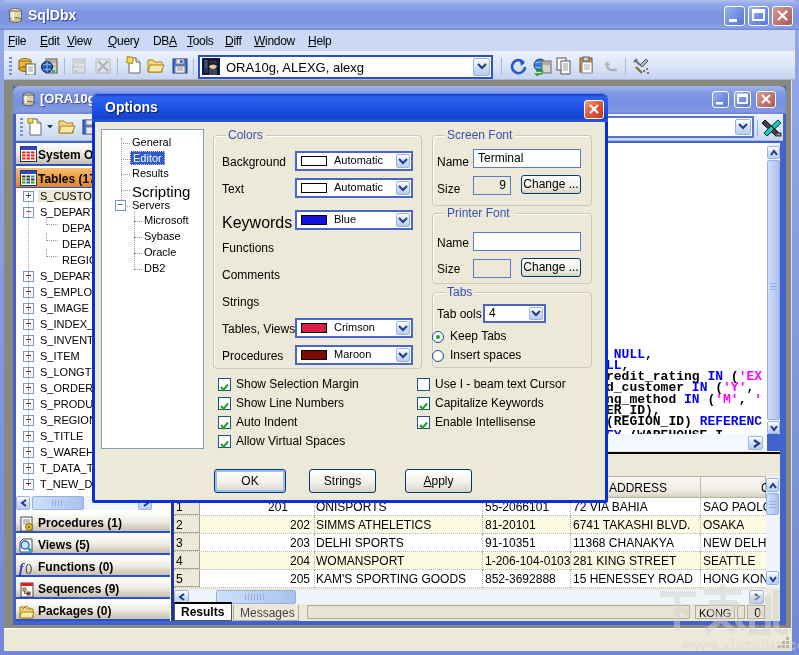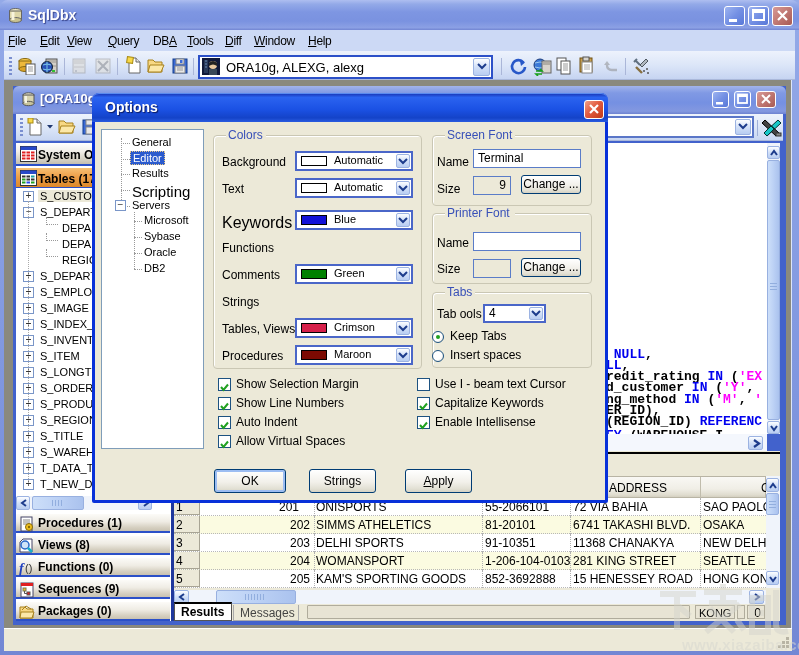--- a/index.html
+++ b/index.html
@@ -374,21 +374,21 @@
               <circle cx="10" cy="11" r="1.2" fill="#886a08"></circle>
             </svg></span>
           <span style="position:absolute;left:22px;top:2px;font-size:12px;font-weight:bold">Procedures (1)</span>
         </div>
     <div class="abs" style="left:0;top:392px;width:154px;height:20px;background:linear-gradient(180deg,#fcfbf8 0%,#efece4 45%,#d5cfc0 80%,#c9c2b1 100%);border-top:1px solid #fff;border-bottom:2px solid #2b50c8">
           <span style="position:absolute;left:3px;top:2px"><svg width="16" height="16">
               <path d="M4 1 L13 1 L13 14 L1 14 L1 4 Z" fill="#fff" stroke="#446"></path>
               <circle cx="6" cy="7" r="4" fill="#cfe4f8" stroke="#2868c8" stroke-width="1.5"></circle>
               <line x1="9" y1="10" x2="13" y2="14" stroke="#18b0c8" stroke-width="2.5"></line>
             </svg></span>
-          <span style="position:absolute;left:22px;top:2px;font-size:12px;font-weight:bold">Views (8)</span>
+          <span style="position:absolute;left:22px;top:2px;font-size:12px;font-weight:bold">Views (5)</span>
         </div>
     <div class="abs" style="left:0;top:414px;width:154px;height:20px;background:linear-gradient(180deg,#fcfbf8 0%,#efece4 45%,#d5cfc0 80%,#c9c2b1 100%);border-top:1px solid #fff;border-bottom:2px solid #2b50c8">
           <span style="position:absolute;left:3px;top:2px"><svg width="16" height="16">
               <text x="0" y="13" font-size="14" font-style="italic" font-weight="bold" fill="#2040c0" font-family="Liberation Serif,serif">f</text>
               <text x="6" y="12" font-size="11" fill="#333" font-family="Liberation Sans">()</text>
             </svg></span>
           <span style="position:absolute;left:22px;top:2px;font-size:12px;font-weight:bold">Functions (0)</span>
         </div>
     <div class="abs" style="left:0;top:436px;width:154px;height:20px;background:linear-gradient(180deg,#fcfbf8 0%,#efece4 45%,#d5cfc0 80%,#c9c2b1 100%);border-top:1px solid #fff;border-bottom:2px solid #2b50c8">
           <span style="position:absolute;left:3px;top:2px"><svg width="16" height="16">
@@ -446,21 +446,21 @@
     <div class="abs" style="left:0;top:333px;width:592px;height:22px;background:linear-gradient(180deg,#f9f8f4 0%,#f0eee6 60%,#e0ddd0 88%,#d4d0c0 100%);border:1px solid #b8b4a4;border-left:none">
           <span style="position:absolute;left:435px;top:4px;font-size:12px">ADDRESS</span>
           <span style="position:absolute;left:587px;top:4px;font-size:12px">C</span>
           <div style="position:absolute;left:526px;top:0;width:1px;height:22px;background:#c0bcac"></div>
         </div>
     <div class="abs" style="left:0;top:355px;width:592px;height:90px;overflow:hidden;font-size:12px">
           <div style="position:absolute;left:0;top:0px;width:592px;height:18px;background:#ffffff;border-bottom:1px dotted #b8b8b8">
             <div style="position:absolute;left:0;top:0;width:26px;height:17px;background:#ece9d8;border-right:1px solid #a8a494;border-bottom:1px solid #a8a494">
               <span style="position:absolute;left:2px;top:2px">1</span>
             </div>
-            <span style="position:absolute;left:94px;top:2px;width:42px;text-align:center">201</span>
+            <span style="position:absolute;left:94px;top:2px;width:42px;text-align:left">201</span>
             <span style="position:absolute;left:142px;top:2px;white-space:nowrap">ONISPORTS</span>
             <span style="position:absolute;left:311px;top:2px;white-space:nowrap">55-2066101</span>
             <span style="position:absolute;left:399px;top:2px;white-space:nowrap">72 VIA BAHIA</span>
             <span style="position:absolute;left:529px;top:2px;white-space:nowrap">SAO PAOLO</span>
             <div style="position:absolute;left:140px;top:0;width:1px;height:18px;border-left:1px dotted #b0b0b0"></div>
             <div style="position:absolute;left:308px;top:0;width:1px;height:18px;border-left:1px dotted #b0b0b0"></div>
             <div style="position:absolute;left:396px;top:0;width:1px;height:18px;border-left:1px dotted #b0b0b0"></div>
             <div style="position:absolute;left:526px;top:0;width:1px;height:18px;border-left:1px dotted #b0b0b0"></div>
           </div>
           <div style="position:absolute;left:0;top:18px;width:592px;height:18px;background:#fbfbe1;border-bottom:1px dotted #b8b8b8">
@@ -624,28 +624,20 @@
     <div class="abs" style="left:203px;top:117px;width:118px;height:20px;border:2px solid #4a66c8;background:#fff">
         <div style="position:absolute;left:4px;top:3px;width:26px;height:10px;background:#1111d8;border:1px solid #000"></div>
         <span style="position:absolute;left:37px;top:1px;font-size:11px">Blue</span>
         <div class="sbbtn" style="position:absolute;right:1px;top:1px;width:14px;height:14px"></div>
         <svg style="position:absolute;right:2px;top:5px" width="12" height="8">
           <path d="M2 1 L6 5 L10 1" fill="none" stroke="#1d3c8c" stroke-width="2"></path>
         </svg>
       </div>
     <div class="abs" style="left:130px;top:148px;font-size:12px">Functions</div>
     <div class="abs" style="left:130px;top:175px;font-size:12px">Comments</div>
-    <div class="abs" style="left:203px;top:171px;width:118px;height:20px;border:2px solid #4a66c8;background:#fff">
-        <div style="position:absolute;left:4px;top:3px;width:26px;height:10px;background:#008000;border:1px solid #000"></div>
-        <span style="position:absolute;left:37px;top:1px;font-size:11px">Green</span>
-        <div class="sbbtn" style="position:absolute;right:1px;top:1px;width:14px;height:14px"></div>
-        <svg style="position:absolute;right:2px;top:5px" width="12" height="8">
-          <path d="M2 1 L6 5 L10 1" fill="none" stroke="#1d3c8c" stroke-width="2"></path>
-        </svg>
-      </div>
     <div class="abs" style="left:130px;top:202px;font-size:12px">Strings</div>
     <div class="abs" style="left:130px;top:229px;font-size:12px">Tables, Views</div>
     <div class="abs" style="left:203px;top:225px;width:118px;height:20px;border:2px solid #4a66c8;background:#fff">
         <div style="position:absolute;left:4px;top:3px;width:26px;height:10px;background:#d6204a;border:1px solid #000"></div>
         <span style="position:absolute;left:37px;top:1px;font-size:11px">Crimson</span>
         <div class="sbbtn" style="position:absolute;right:1px;top:1px;width:14px;height:14px"></div>
         <svg style="position:absolute;right:2px;top:5px" width="12" height="8">
           <path d="M2 1 L6 5 L10 1" fill="none" stroke="#1d3c8c" stroke-width="2"></path>
         </svg>
       </div>

